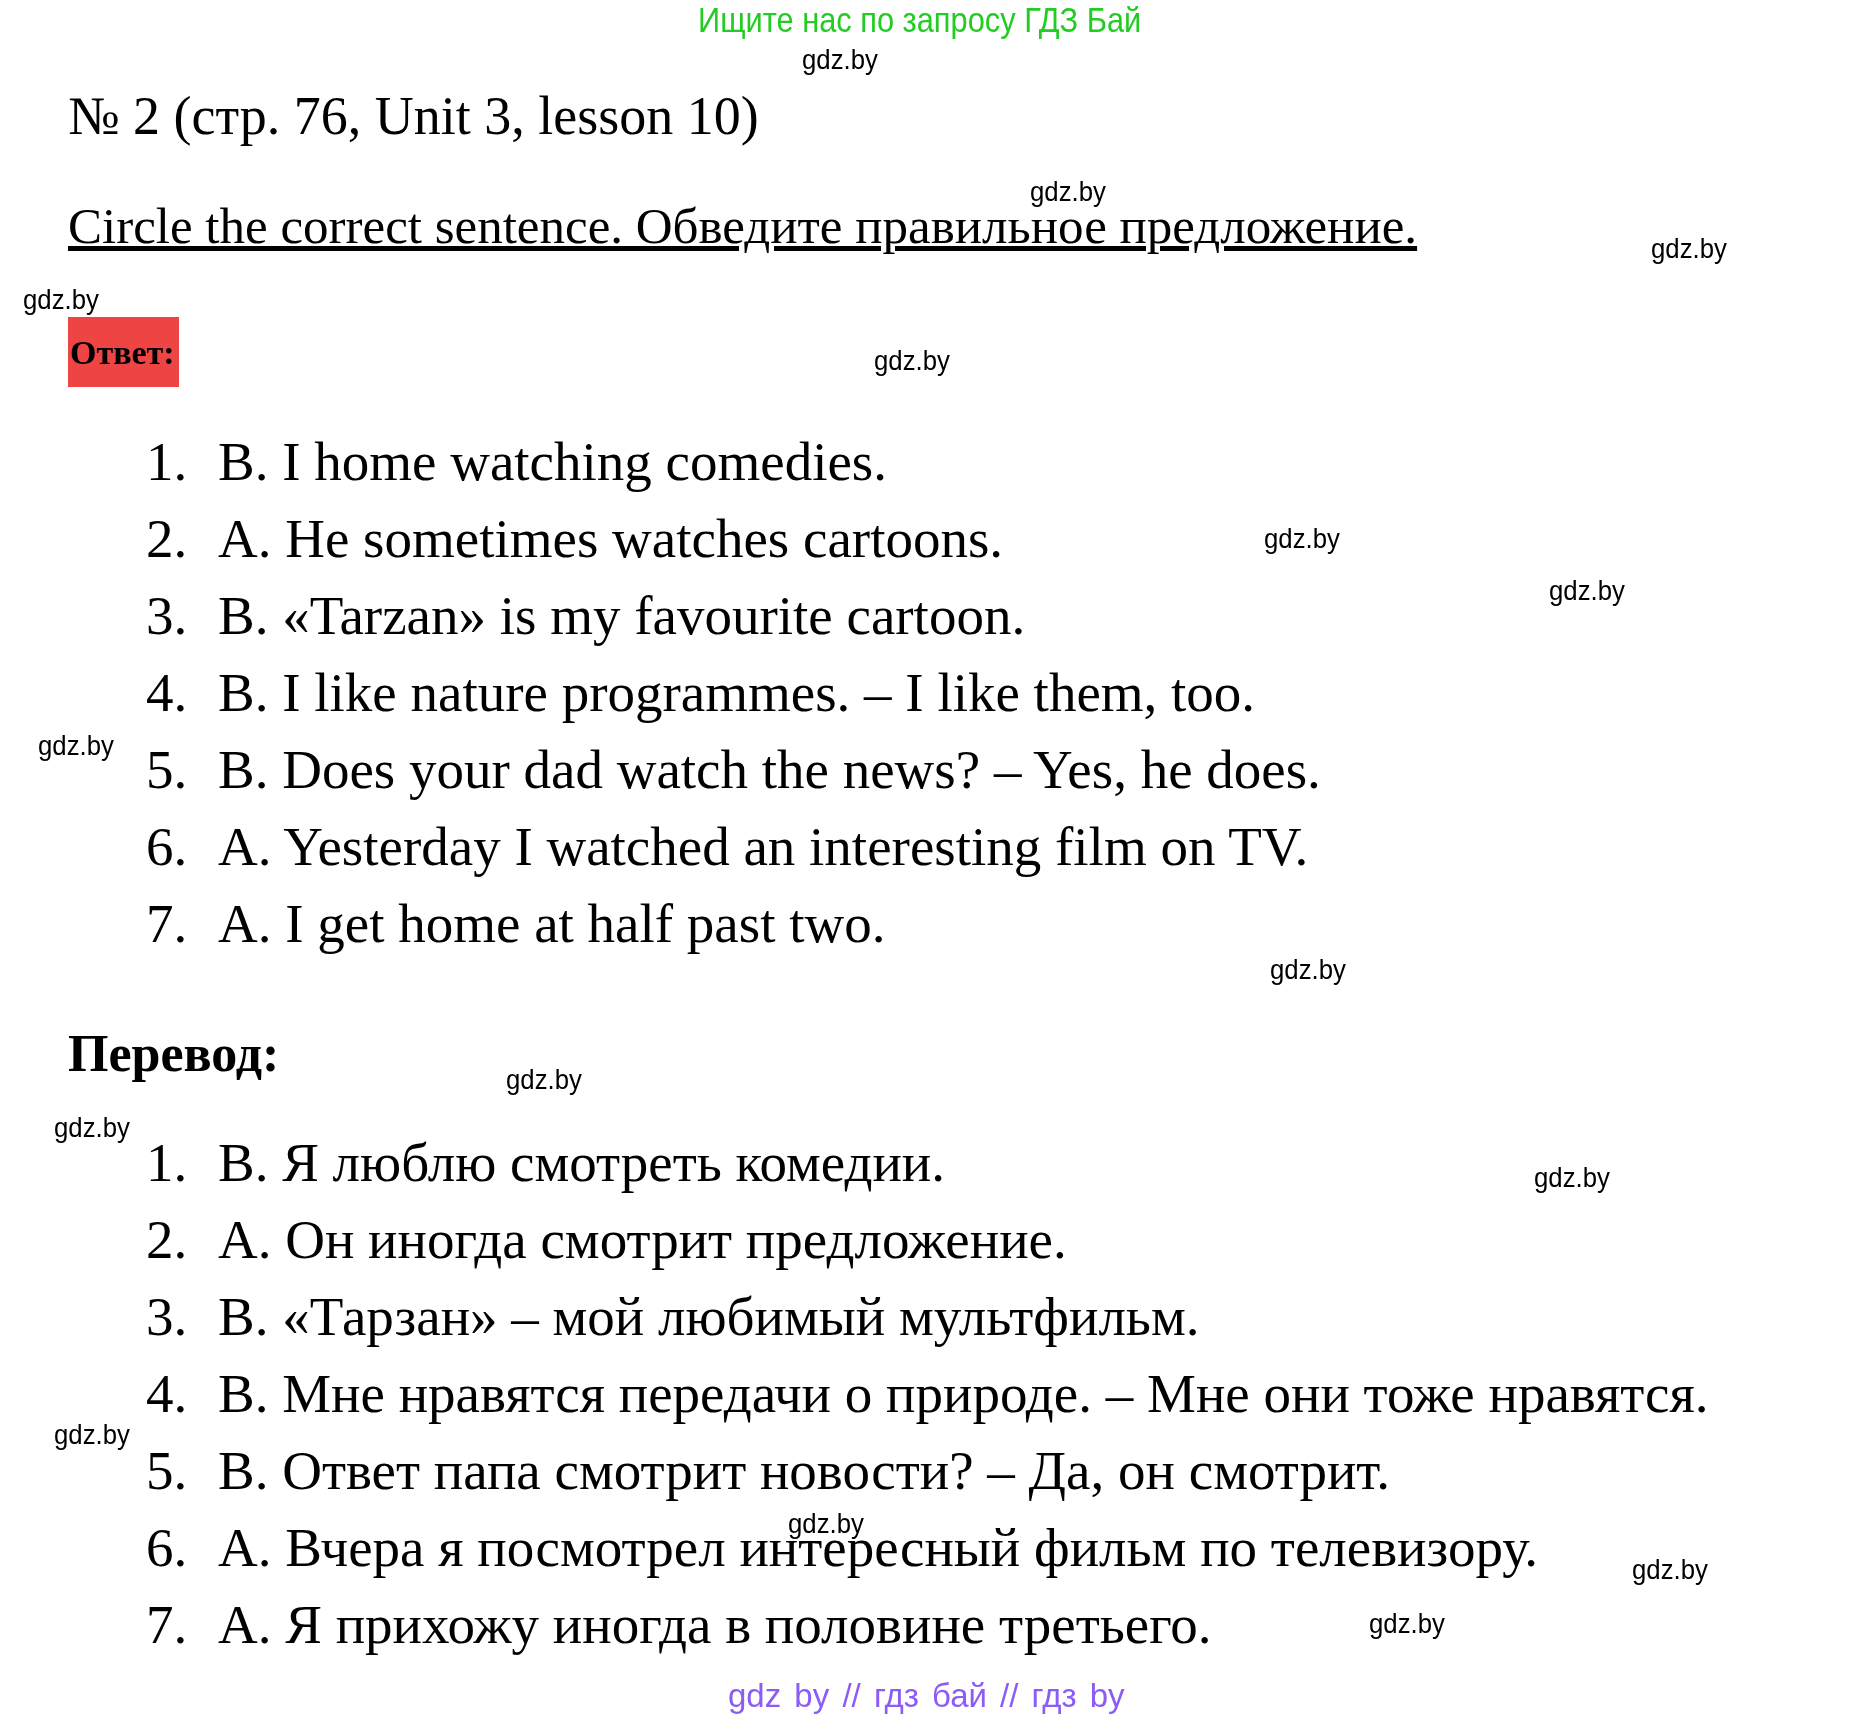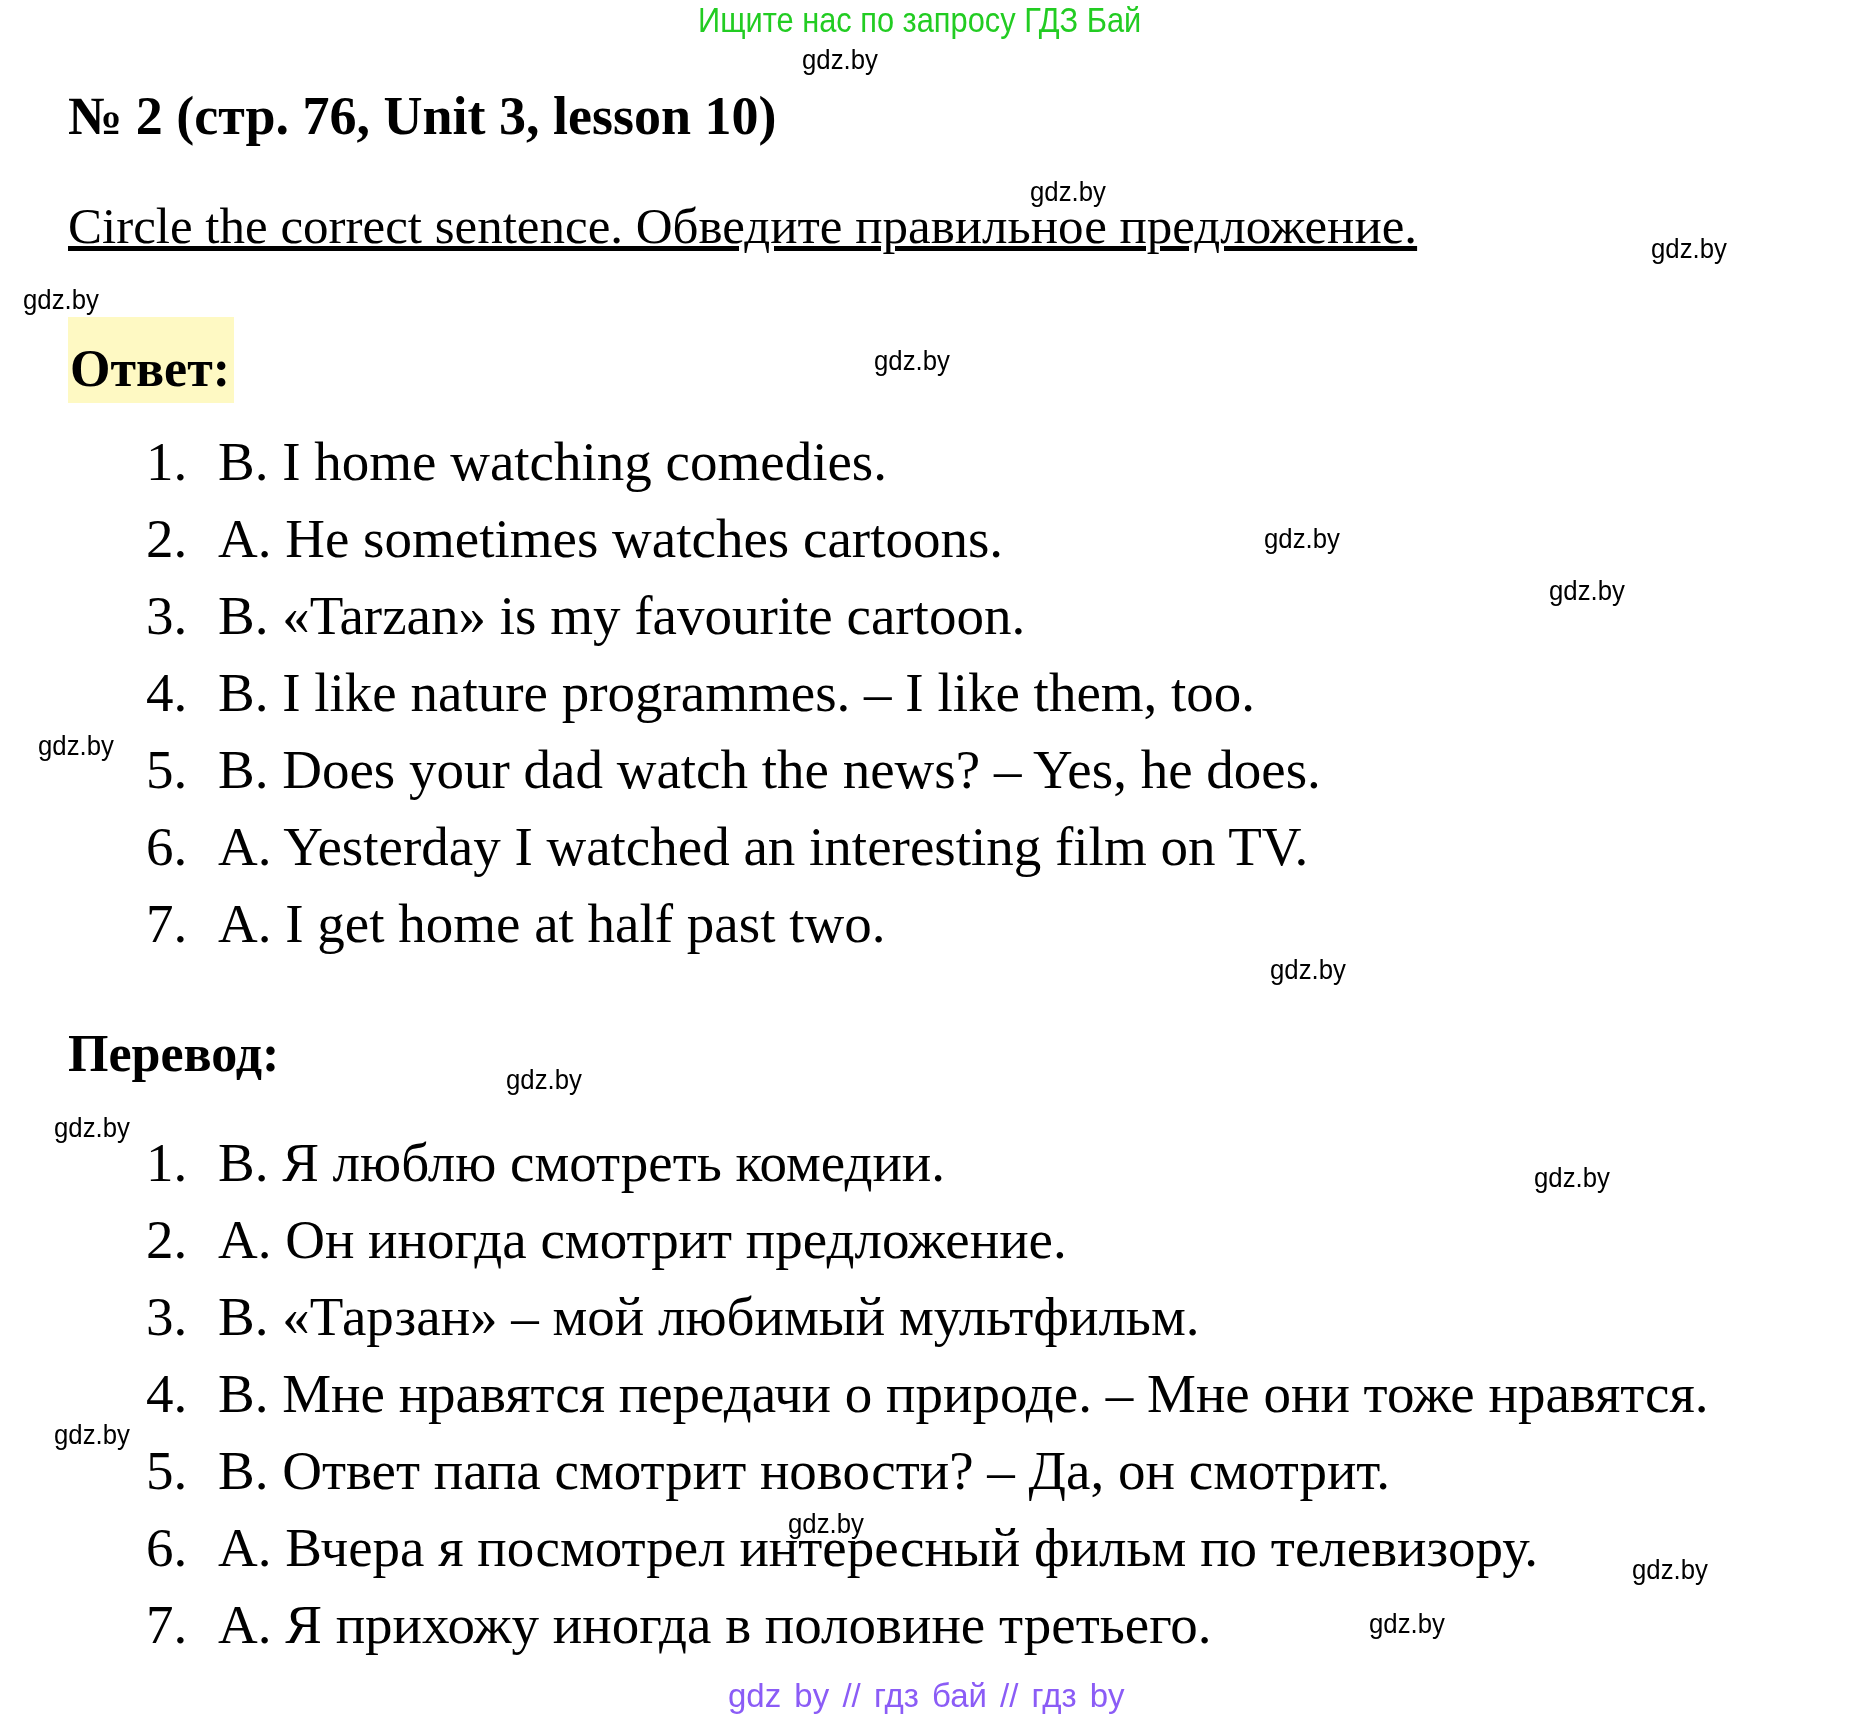--- a/index.html
+++ b/index.html
@@ -2,23 +2,23 @@
 <html><head>
 <meta charset="utf-8">
 <style>
   html, body { margin: 0; padding: 0; background: #ffffff; }
   body { width: 1876px; height: 1721px; position: relative; overflow: hidden; }
   .serif { font-family: "Liberation Serif", "DejaVu Serif", serif; color: #000; }
   .sans { font-family: "Liberation Sans", "DejaVu Sans", sans-serif; }
   .abs { position: absolute; white-space: nowrap; }
 
   .promo { left: 698px; top: 0px; font-size: 35px; color: #22cc22; transform: scaleX(0.88); transform-origin: left top; line-height: 40px; }
-  .title { left: 68px; top: 84px; font-size: 54px; font-weight: bold; line-height: 64px; }
+  .title { left: 68px; top: 84px; font-size: 54px; font-weight: normal; line-height: 64px; }
   .instruction { left: 68px; top: 196px; font-size: 51px; line-height: 60px; text-decoration: underline; }
-  .answer-heading { left: 68px; top: 317px; height: 70px; padding: 16px 4px 0 2px; background: #fef9c3; font-size: 52px; font-weight: bold; line-height: 72px; }
+  .answer-heading { left: 68px; top: 317px; height: 70px; padding: 0 4px 0 2px; background: #ef4444; font-size: 34px; font-weight: bold; line-height: 72px; }
   .translation-heading { left: 68px; top: 1024px; font-size: 52px; font-weight: bold; line-height: 60px; }
 
   .list-line { font-size: 55px; line-height: 60px; }
   .list-line .num { position: absolute; left: 0; }
   .list-line .txt { position: absolute; left: 72px; }
 
   .wm { font-size: 28px; color: #000; line-height: 32px; transform: scaleX(0.92); transform-origin: left top; }
   .footer { left: 728px; top: 1676px; font-size: 33px; color: #8b5cf6; line-height: 40px; word-spacing: 4px; }
 </style>
 </head>

